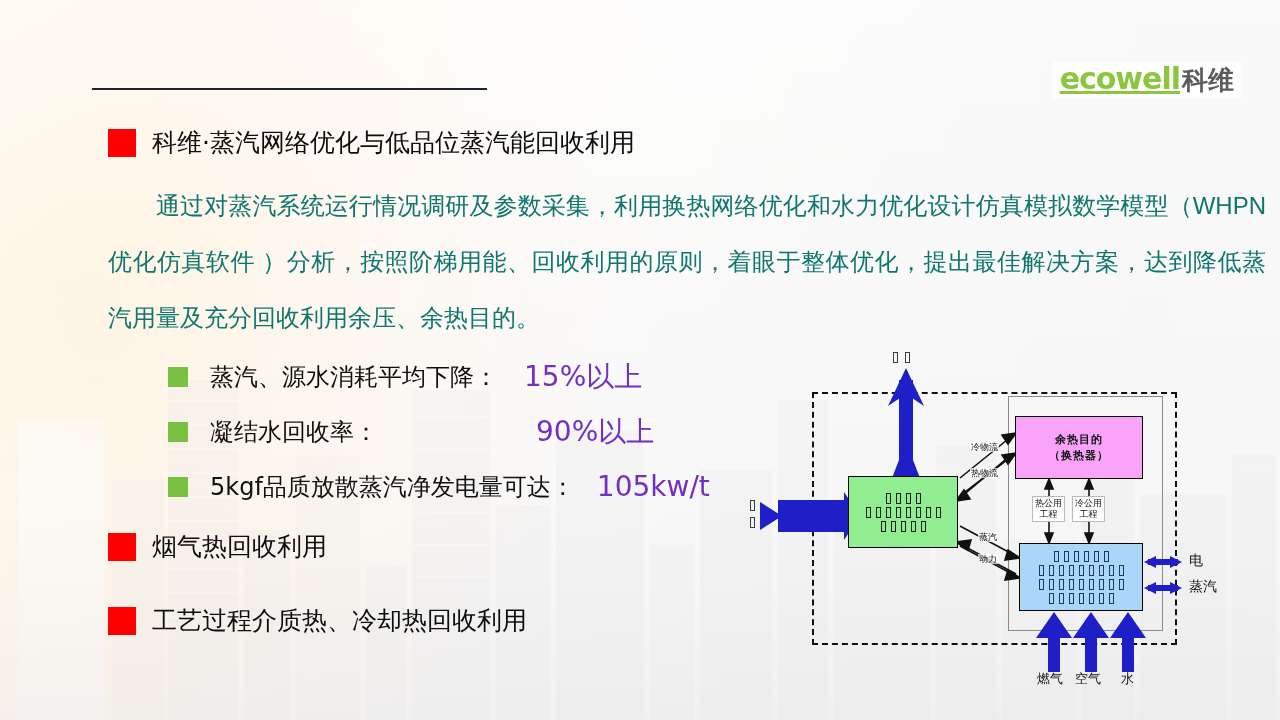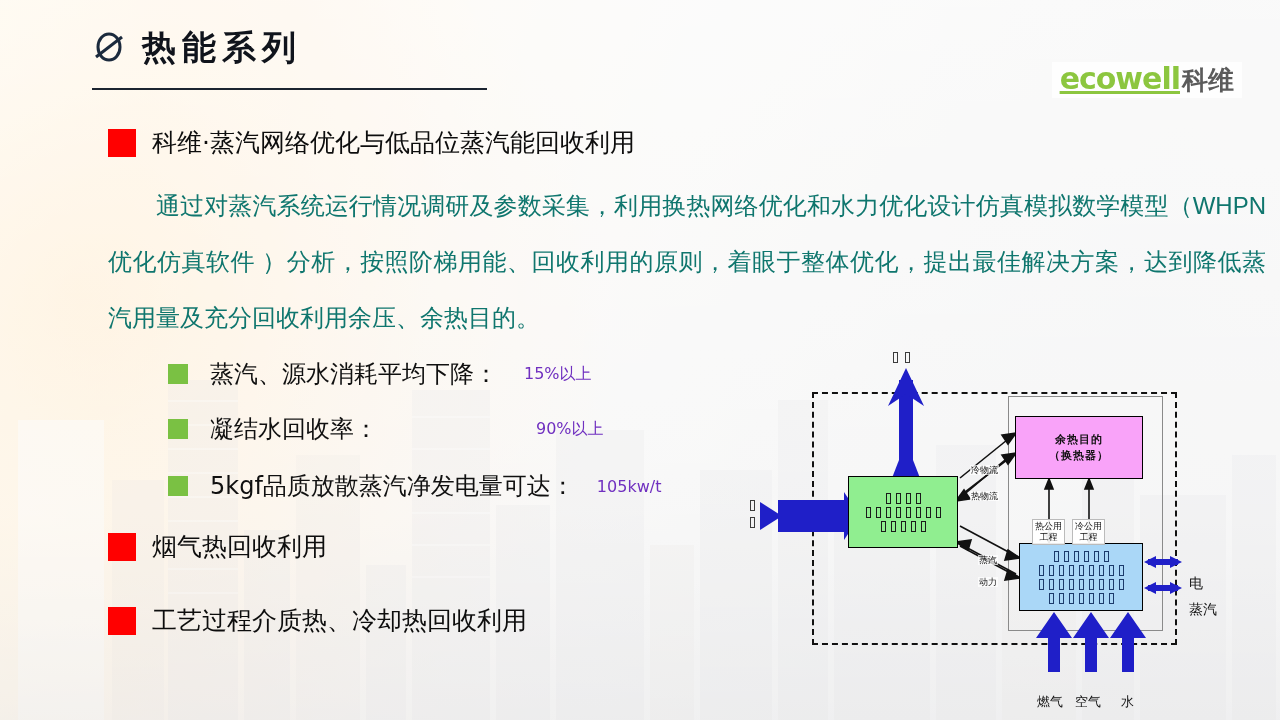--- a/index.html
+++ b/index.html
@@ -88,21 +88,21 @@
     font-family:Liberation Sans, sans-serif;
     text-align:justify;text-indent:48px;
   }
 
   .metric{position:absolute;display:flex;align-items:center;}
   .metric .m-lbl{
     font-size:24px;color:#101010;margin-left:22px;white-space:nowrap;
     font-family:"DejaVu Sans","Liberation Sans",sans-serif;
   }
   .metric .m-val{
-    font-size:16px;color:#7030c0;white-space:nowrap;
+    font-size:28px;color:#7030c0;white-space:nowrap;
     font-family:"DejaVu Sans","Liberation Sans",sans-serif;
   }
 
   
   #diagram{position:absolute;left:760px;top:350px;width:515px;height:345px;}
   .d-dash{
     position:absolute;left:52px;top:42px;width:365px;height:253px;
     border:2px dashed #111;box-sizing:border-box;background:rgba(255,255,255,.04);
   }
   .d-solid{
@@ -122,21 +122,21 @@
   .tofu-rows{position:absolute;inset:0;display:flex;flex-direction:column;
              align-items:center;justify-content:center;gap:3px;}
   .tofu-row{display:flex;gap:5px;}
   .tofu{width:5px;height:11px;border:1px solid #1a1a1a;box-sizing:border-box;background:transparent;}
   .tofu.blue{border-color:#1b3a6b;}
   .tofu.dark{border-color:#3c3c3c;}
 
   .lab{
     position:absolute;font-size:9px;color:#111;line-height:1.15;
     font-family:"DejaVu Sans","Liberation Sans",sans-serif;
-    background:rgba(255,255,255,.72);padding:0 1px;white-space:nowrap;margin-top:23px;
+    background:rgba(255,255,255,.72);padding:0 1px;white-space:nowrap;
   }
   .lab.big{font-size:14px;background:transparent;}
   .lab.bot{font-size:13px;background:transparent;}
 
   .bigarrow{position:absolute;}
   svg{overflow:visible;display:block;}
 </style>
 </head>
 <body>
 
@@ -181,29 +181,20 @@
     <div class="bldg l" style="left:1002px;width:74px;height:180px;"></div>
     <div class="bldg" style="left:1082px;width:52px;height:300px;"></div>
     <div class="bldg" style="left:1140px;width:86px;height:225px;"></div>
     <div class="bldg" style="left:1232px;width:44px;height:265px;"></div>
   </div>
 
   <div class="bg-layer bg-fade-bottom"></div>
   <div class="bg-layer bg-haze"></div>
   <div class="bg-layer bg-white-veil"></div>
 
-  <div class="title-wrap">
-    <span class="title-icon">
-      <svg width="34" height="34" viewBox="0 0 34 34">
-        <ellipse cx="17" cy="17" rx="11" ry="13" fill="none" stroke="#1b2a3d" stroke-width="3"></ellipse>
-        <line x1="4" y1="27" x2="30" y2="7" stroke="#1b2a3d" stroke-width="3"></line>
-      </svg>
-    </span>
-    <span class="title-text">热能系列</span>
-  </div>
   <div class="title-rule"></div>
 
   <div class="logo">
     <span class="logo-eco">ecowell</span>
     <span class="logo-cn">科维</span>
   </div>
 
   <div class="lvl1" style="left:108px;top:126px;">
     <span class="bullet-sq sq-red"></span>
     <span class="txt">科维·蒸汽网络优化与低品位蒸汽能回收利用</span>

